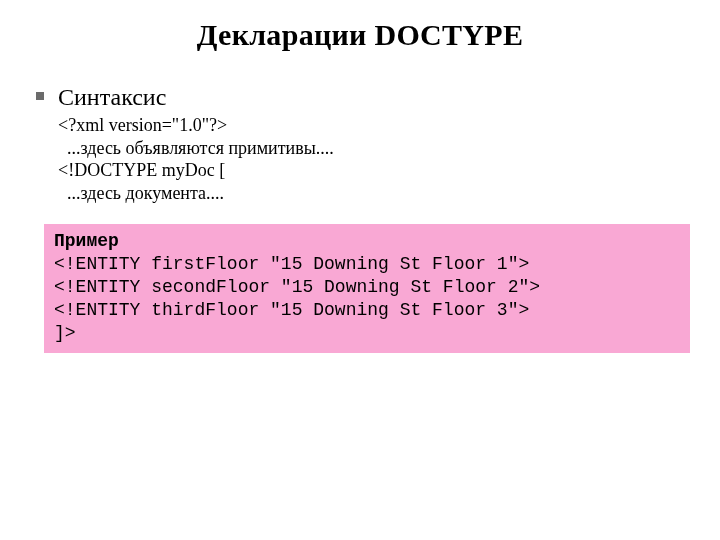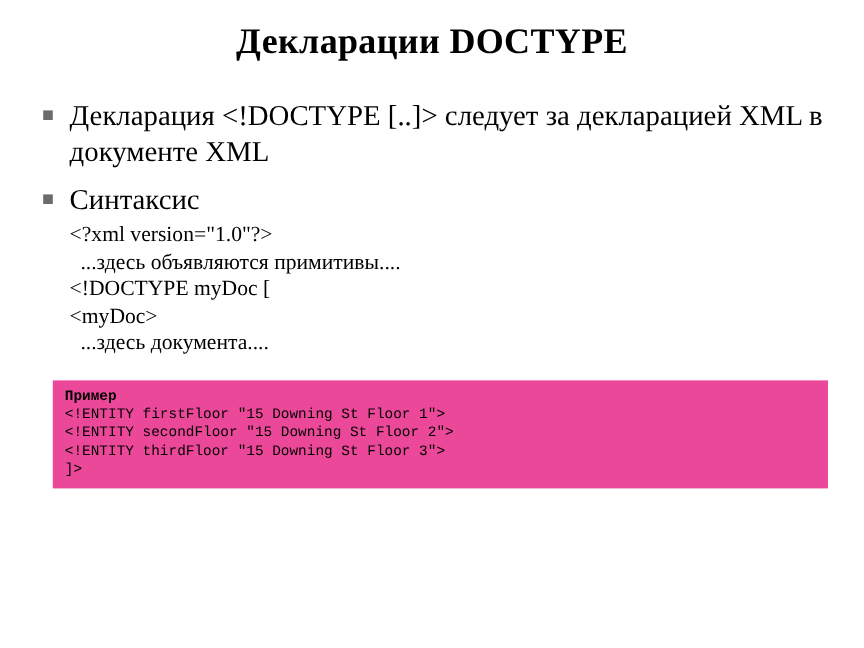--- a/index.html
+++ b/index.html
@@ -51,51 +51,47 @@
   .syntax-block {
     font-size: 18px;
     line-height: 1.25;
     padding-left: 0px;
     margin-top: 2px;
     font-family: "Times New Roman", Times, serif;
   }
   .syntax-block div { white-space: pre; }
   .example {
     margin: 20px 30px 0 44px;
-    background: #ec4899;
+    background: #f9a8d4;
     color: #000;
     font-family: "Courier New", Courier, monospace;
-    font-size: 12px;
+    font-size: 18px;
     line-height: 1.28;
     padding: 6px 10px 8px 10px;
     box-sizing: border-box;
   }
   .example .label {
     font-weight: bold;
   }
   .example div { white-space: pre; }
 </style>
 </head>
 <body>
 
 <div class="slide">
   <div class="title">Декларации DOCTYPE</div>
 
   <div class="body">
     <ul class="top">
       <li>
-        <span>Декларация &lt;!DOCTYPE [..]&gt; следует за декларацией XML в документе XML</span>
-      </li>
-      <li>
         <span>Синтаксис</span>
         <div class="syntax-block">
           <div>&lt;?xml version="1.0"?&gt;</div>
           <div>  ...здесь объявляются примитивы....</div>
           <div>&lt;!DOCTYPE myDoc [</div>
-          <div>&lt;myDoc&gt;</div>
           <div>  ...здесь документа....</div>
         </div>
       </li>
     </ul>
   </div>
 
   <div class="example">
     <div class="label">Пример</div>
     <div>&lt;!ENTITY firstFloor "15 Downing St Floor 1"&gt;</div>
     <div>&lt;!ENTITY secondFloor "15 Downing St Floor 2"&gt;</div>

